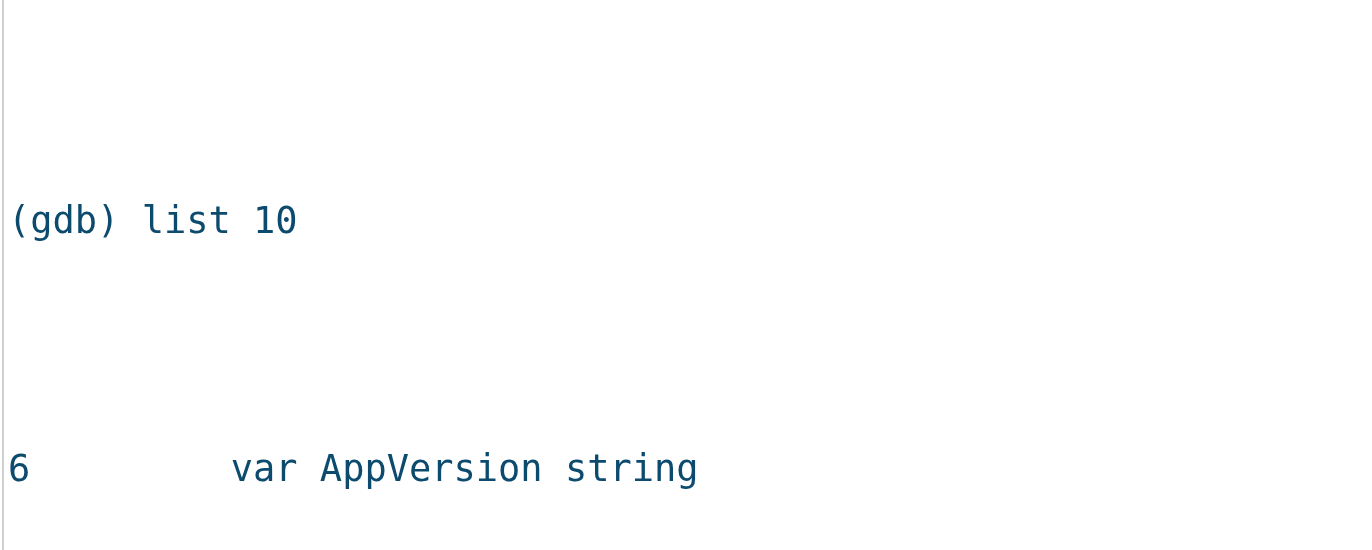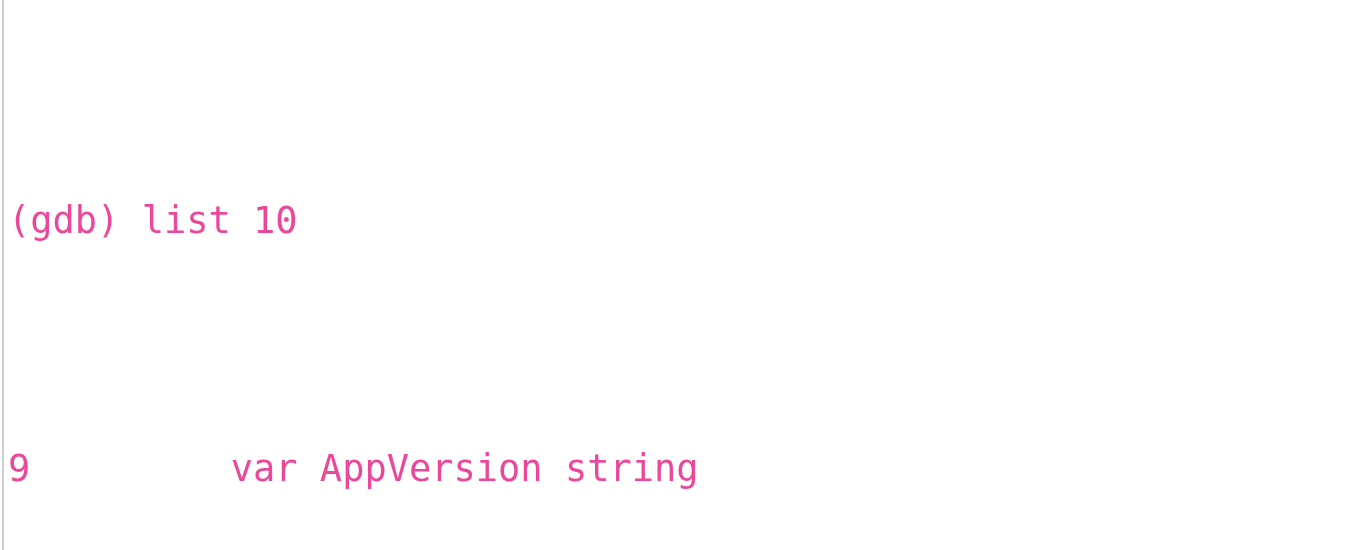--- a/index.html
+++ b/index.html
@@ -10,21 +10,21 @@
   }
   #terminal {
     position: relative;
     width: 1372px;
     height: 550px;
     background: #ffffff;
     overflow: hidden;
     font-family: "DejaVu Sans Mono", "Liberation Mono", monospace;
     font-size: 37px;
     line-height: 62px;
-    color: #ec4899;
+    color: #0c4a6e;
     -webkit-font-smoothing: antialiased;
   }
   
   #left-edge-strip {
     position: absolute;
     left: 2px;
     top: 0;
     width: 2px;
     height: 550px;
     background: #d0d0d0;
@@ -46,21 +46,21 @@
 <body>
 
 <div id="terminal">
 
   <div id="left-edge-strip"></div>
 
   <div id="screen">
 
     <span class="term-line">(gdb) list 10</span>
 
-    <span class="term-line">9         var AppVersion string</span>
+    <span class="term-line">6         var AppVersion string</span>
 
     
 
     
 
     
 
     
 
     

